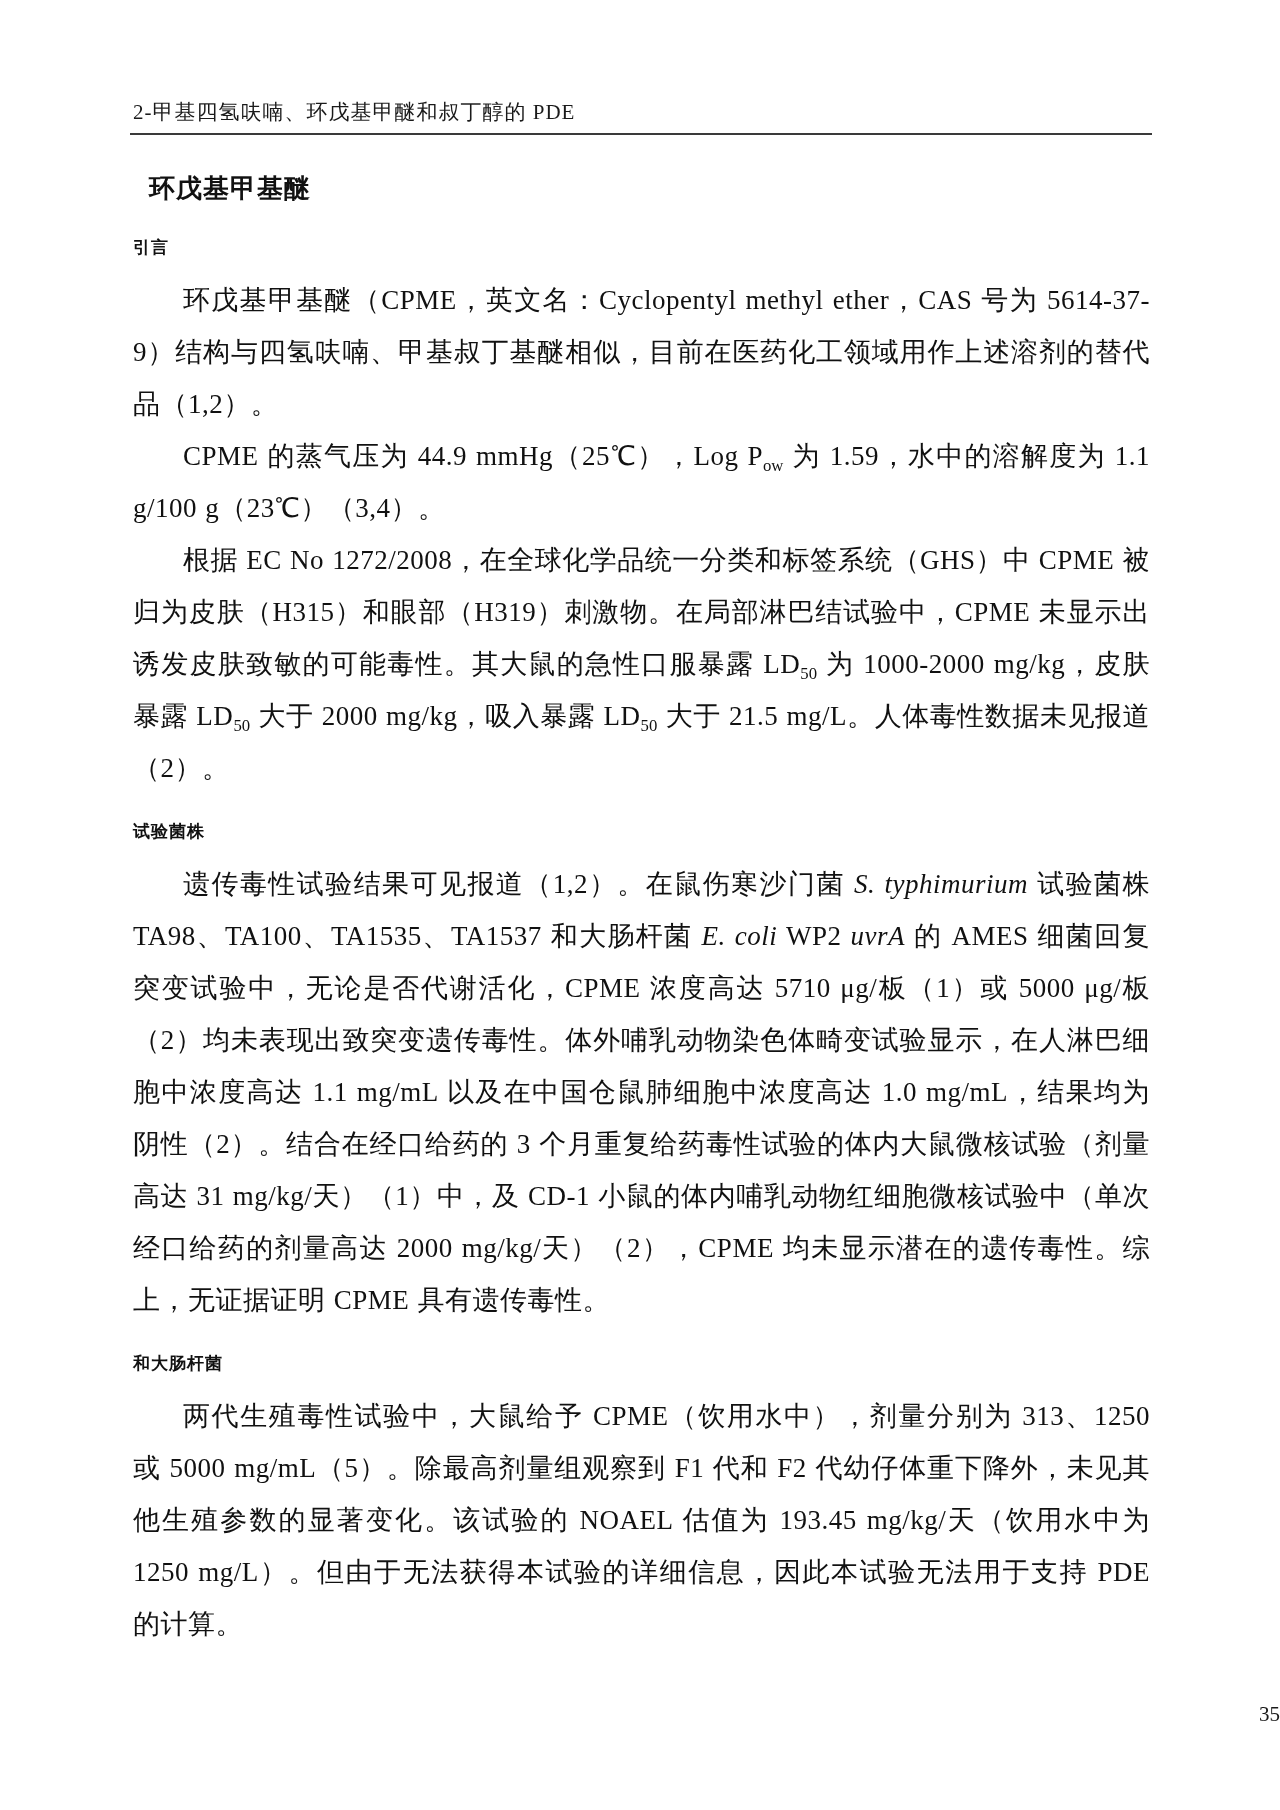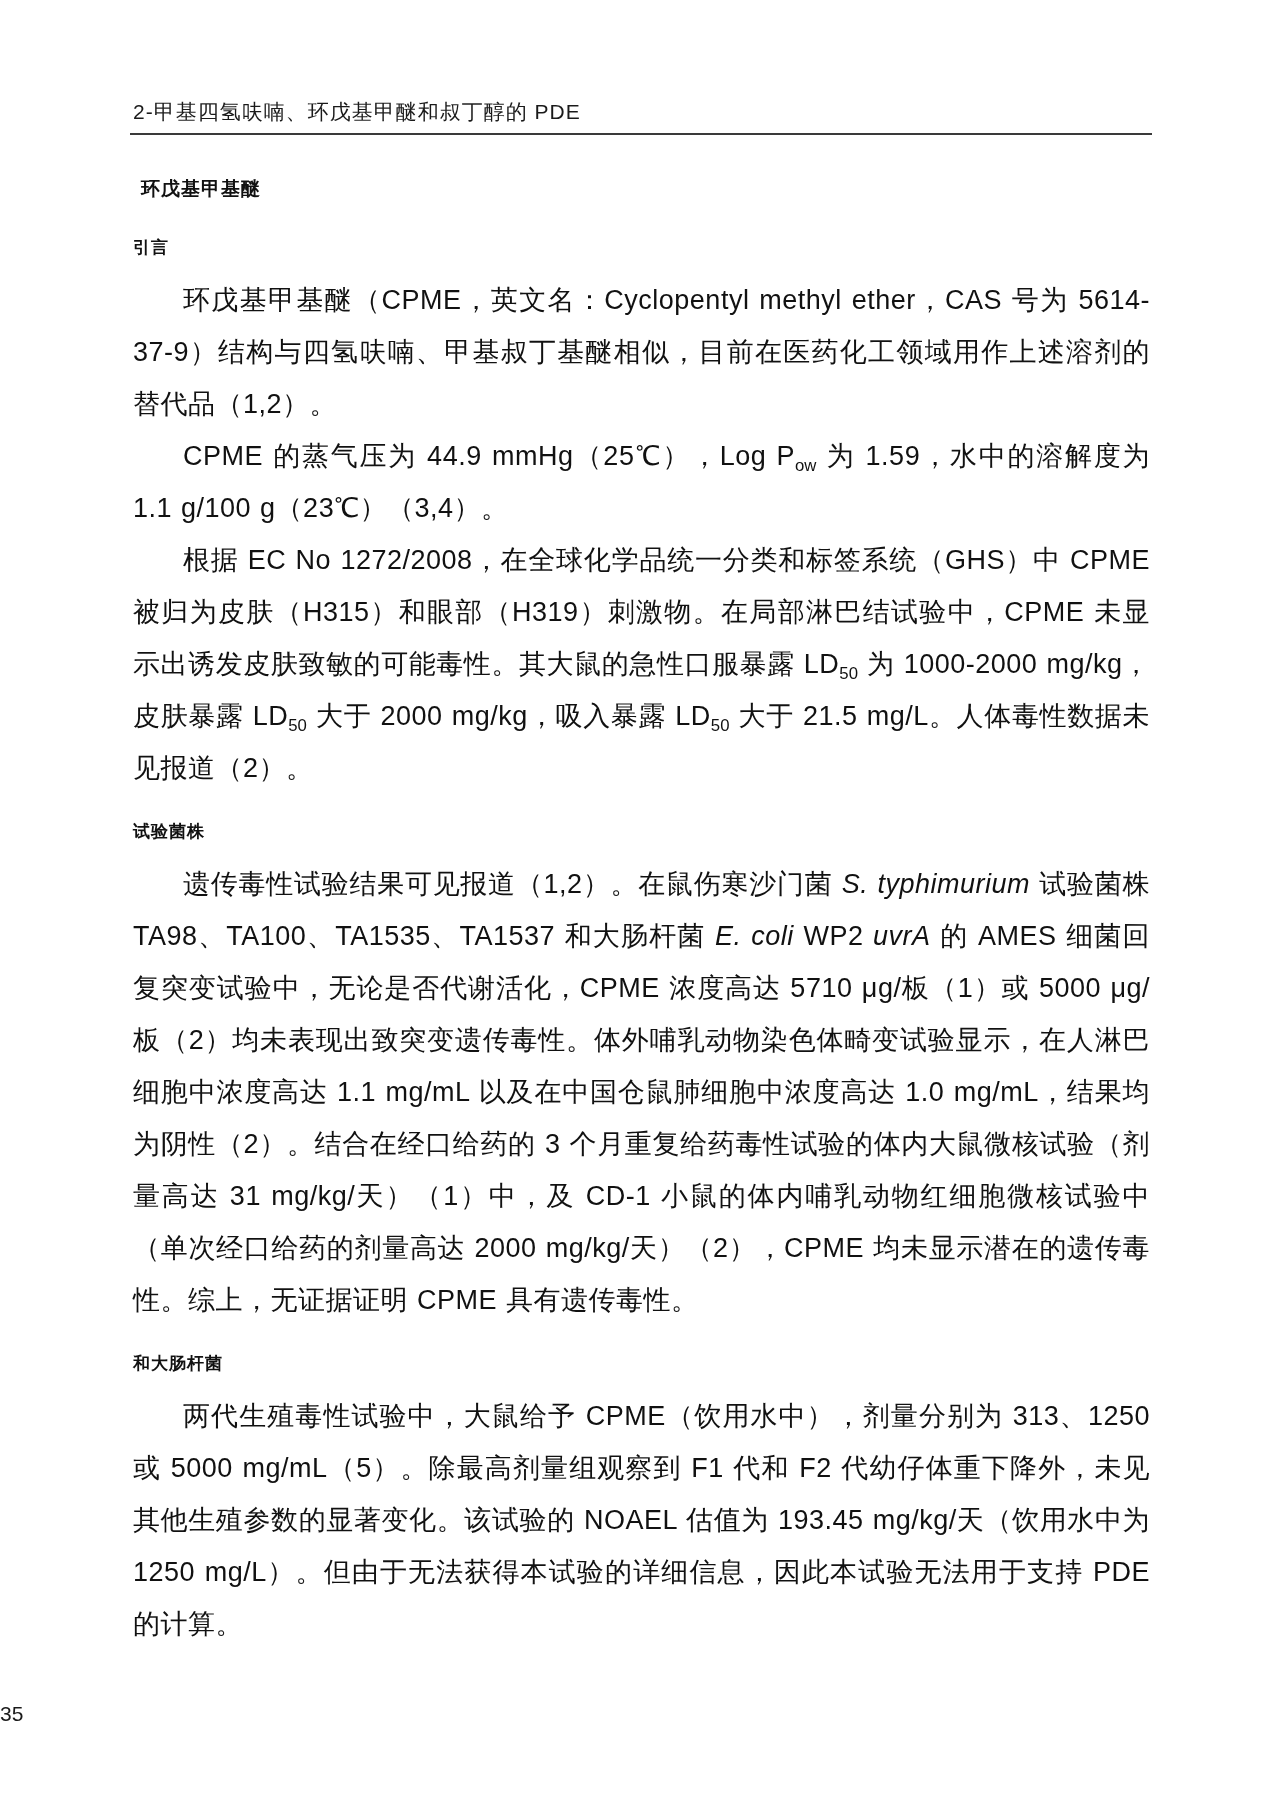--- a/index.html
+++ b/index.html
@@ -6,21 +6,21 @@
     margin: 0;
     padding: 0;
     background: #e8e8e8;
   }
   .page {
     position: relative;
     width: 1280px;
     height: 1810px;
     background: #ffffff;
     color: #111111;
-    font-family: Liberation Sans, sans-serif;
+    font-family: Liberation Serif, serif;
     overflow: hidden;
   }
   .running-header {
     position: absolute;
     left: 133px;
     top: 98px;
     font-size: 21px;
     letter-spacing: 1px;
     color: #1a1a1a;
     white-space: nowrap;
@@ -33,23 +33,23 @@
     height: 0;
     border-top: 2px solid #3a3a3a;
   }
   .content {
     position: absolute;
     left: 133px;
     top: 160px;
     width: 1017px;
   }
   .doc-title {
-    font-size: 19px;
+    font-size: 26px;
     font-weight: bold;
-    margin: 8px 0 0 8px;
+    margin: 8px 0 0 16px;
     line-height: 42px;
     letter-spacing: 1px;
   }
   .section-heading {
     font-size: 17px;
     font-weight: bold;
     margin: 12px 0 0 0;
     line-height: 52px;
     letter-spacing: 1px;
   }
@@ -69,21 +69,21 @@
     letter-spacing: 0;
   }
   .italic {
     font-style: italic;
   }
   .footer {
     position: absolute;
     top: 1702px;
     left: 0;
     width: 100%;
-    text-align: left;
+    text-align: right;
     font-size: 21px;
     color: #1a1a1a;
   }
 </style>
 </head>
 <body>
 
 <div class="page">
 
   <div class="running-header">2-甲基四氢呋喃、环戊基甲醚和叔丁醇的 PDE</div>

